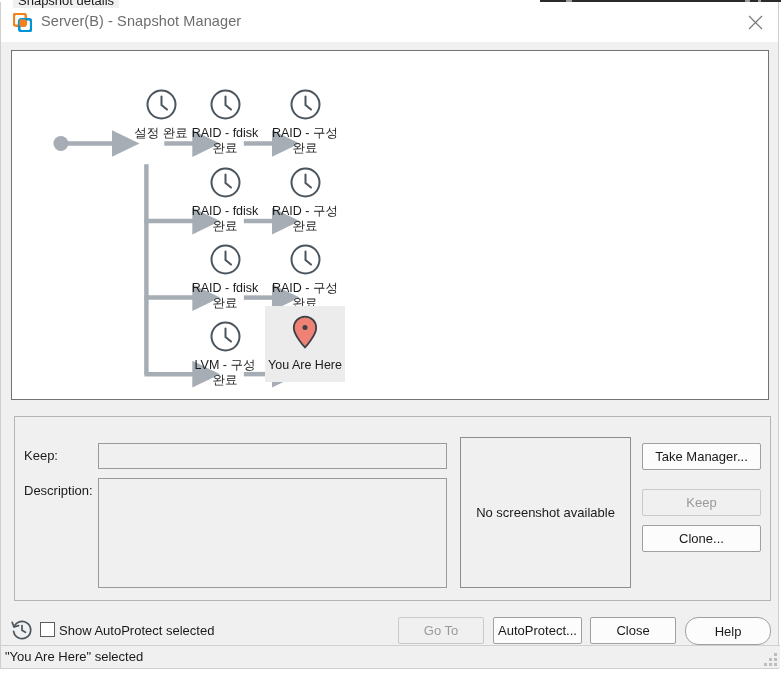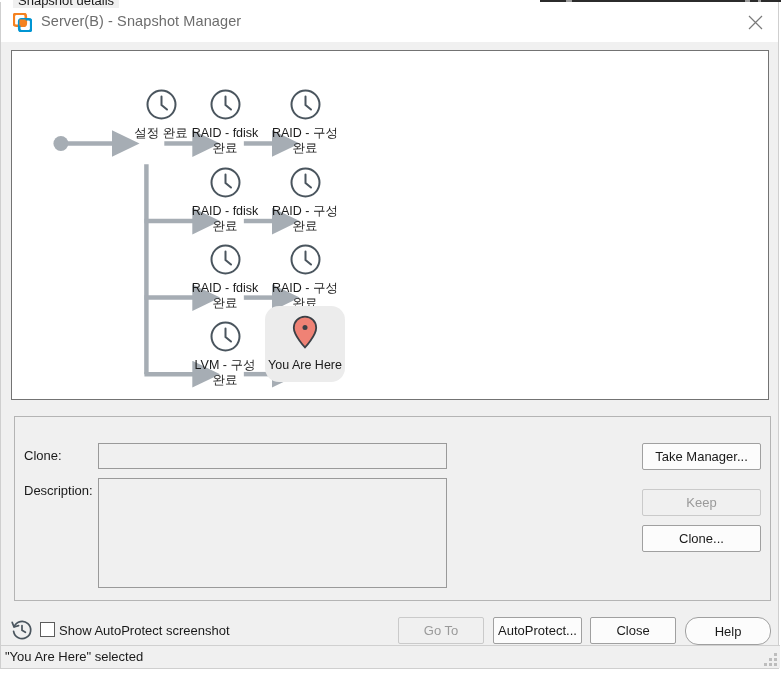--- a/index.html
+++ b/index.html
@@ -388,56 +388,59 @@
     <div class="node" style="left:173px; top:263px;">
       <div class="clock-wrap">
         <svg width="31" height="31" viewBox="0 0 31 31">
           <circle cx="15.5" cy="15.5" r="14" fill="#fff" stroke="#4a555e" stroke-width="2"></circle>
           <path d="M15.5 7.5 L15.5 16 L21 20.5" stroke="#4a555e" stroke-width="2" fill="none" stroke-linecap="round"></path>
         </svg>
       </div>
       <div class="label">LVM - 구성 완료</div>
     </div>
 
-    <div class="node selected" style="left:253px; top:255px; height:76px; padding-top:0;border-radius:14px;">
+    <div class="node selected" style="left:253px; top:255px; height:76px; padding-top:0;">
       <div class="clock-wrap" style="height:52px;">
         <svg width="26" height="34" viewBox="0 0 26 34">
           <path d="M13 1.6 C6.7 1.6 1.8 6.6 1.8 12.7 C1.8 20.5 13 32.4 13 32.4 C13 32.4 24.2 20.5 24.2 12.7 C24.2 6.6 19.3 1.6 13 1.6 Z" fill="#ef8275" stroke="#3c4046" stroke-width="1.8"></path>
           <circle cx="13" cy="12.4" r="2.5" fill="#3c4046"></circle>
         </svg>
       </div>
       <div class="label">You Are Here</div>
     </div>
 
   </div>
 
   <fieldset id="details-group"></fieldset>
   <div id="details-legend">Snapshot details</div>
 
-  <div class="field-label" style="left:23px; top:446px;">Clone:</div>
+  <div class="field-label" style="left:23px; top:446px;">Keep:</div>
   <input id="name-input" type="text" value="" placeholder="" style="">
 
   <div class="field-label" style="left:23px; top:481px;">Description:</div>
   <textarea id="desc-input" placeholder="" style=""></textarea>
 
+  <div id="screenshot-box">
+    <span>No screenshot available</span>
+  </div>
 
   <button class="btn" id="btn-take">Take Manager...</button>
   <button class="btn" id="btn-clone">Clone...</button>
   <button class="btn disabled" id="btn-keep" disabled="">Keep</button>
 
   <span id="history-icon">
     <svg width="22" height="22" viewBox="0 0 22 22">
       <path d="M3.2 7.6 A8.6 8.6 0 1 1 2.6 12.4" stroke="#4a555e" stroke-width="1.7" fill="none" stroke-linecap="round"></path>
       <path d="M1.2 3.4 L3.0 8.0 L7.6 6.6" stroke="#4a555e" stroke-width="1.7" fill="none" stroke-linecap="round" stroke-linejoin="round"></path>
       <path d="M11 6.6 L11 11.3 L14.4 13.3" stroke="#4a555e" stroke-width="1.7" fill="none" stroke-linecap="round"></path>
     </svg>
   </span>
 
   <div id="autoprotect-check"></div>
-  <div id="autoprotect-label">Show AutoProtect screenshot</div>
+  <div id="autoprotect-label">Show AutoProtect selected</div>
 
   <button class="btn disabled" id="btn-goto" disabled="">Go To</button>
   <button class="btn" id="btn-autoprotect">AutoProtect...</button>
   <button class="btn" id="btn-close">Close</button>
   <button class="btn" id="btn-help">Help</button>
 
   <div id="statusbar-sep"></div>
   <div id="statusbar">
     <div id="status-text">"You Are Here" selected</div>
     <div id="resize-grip">

